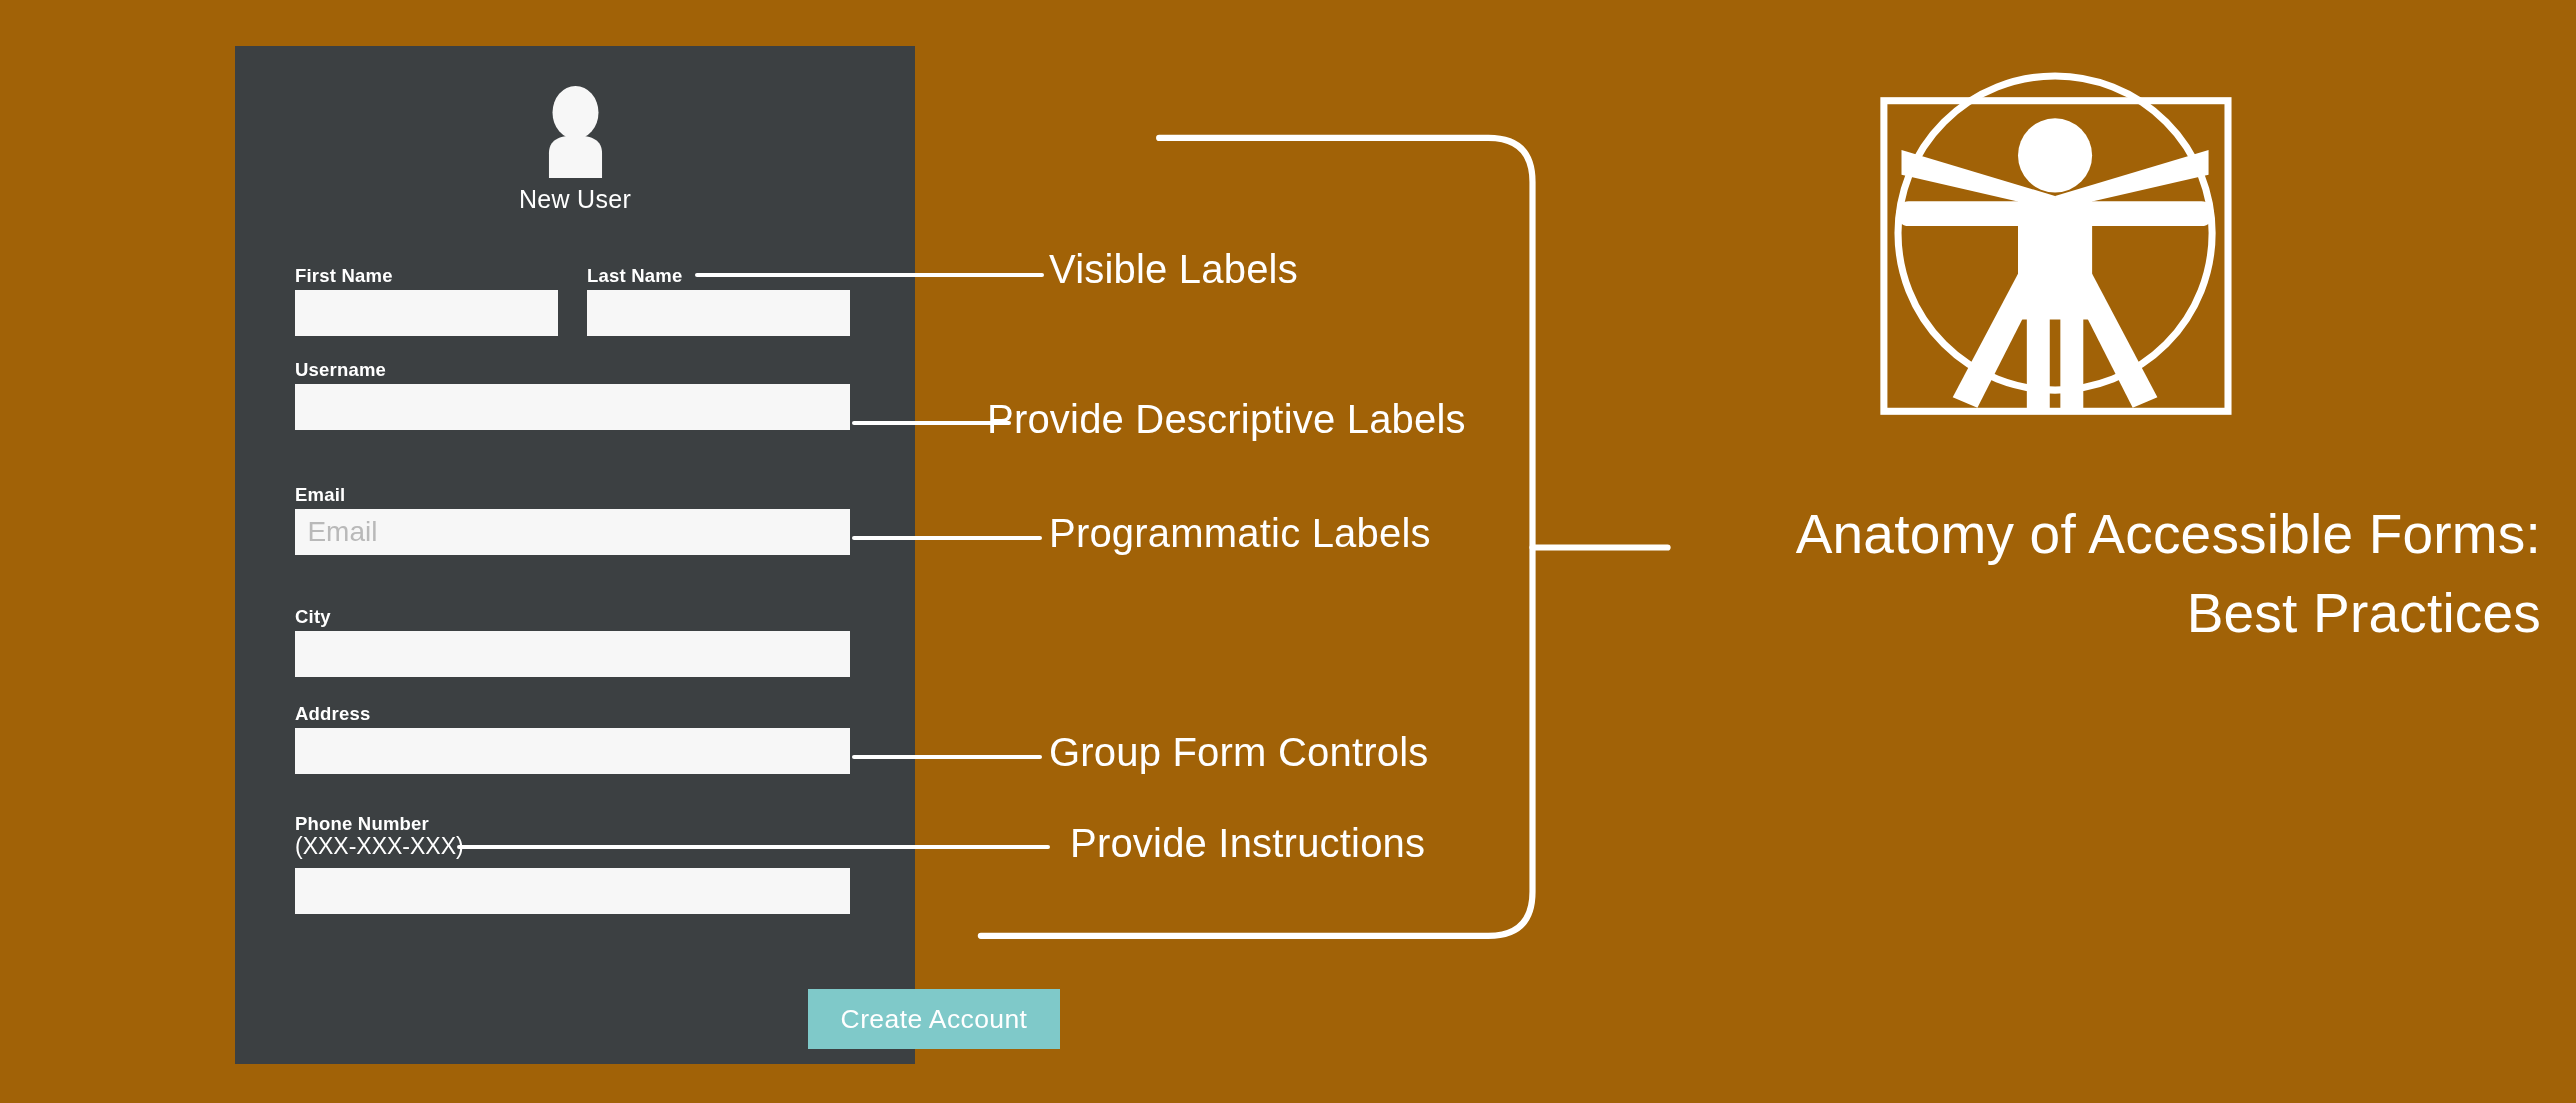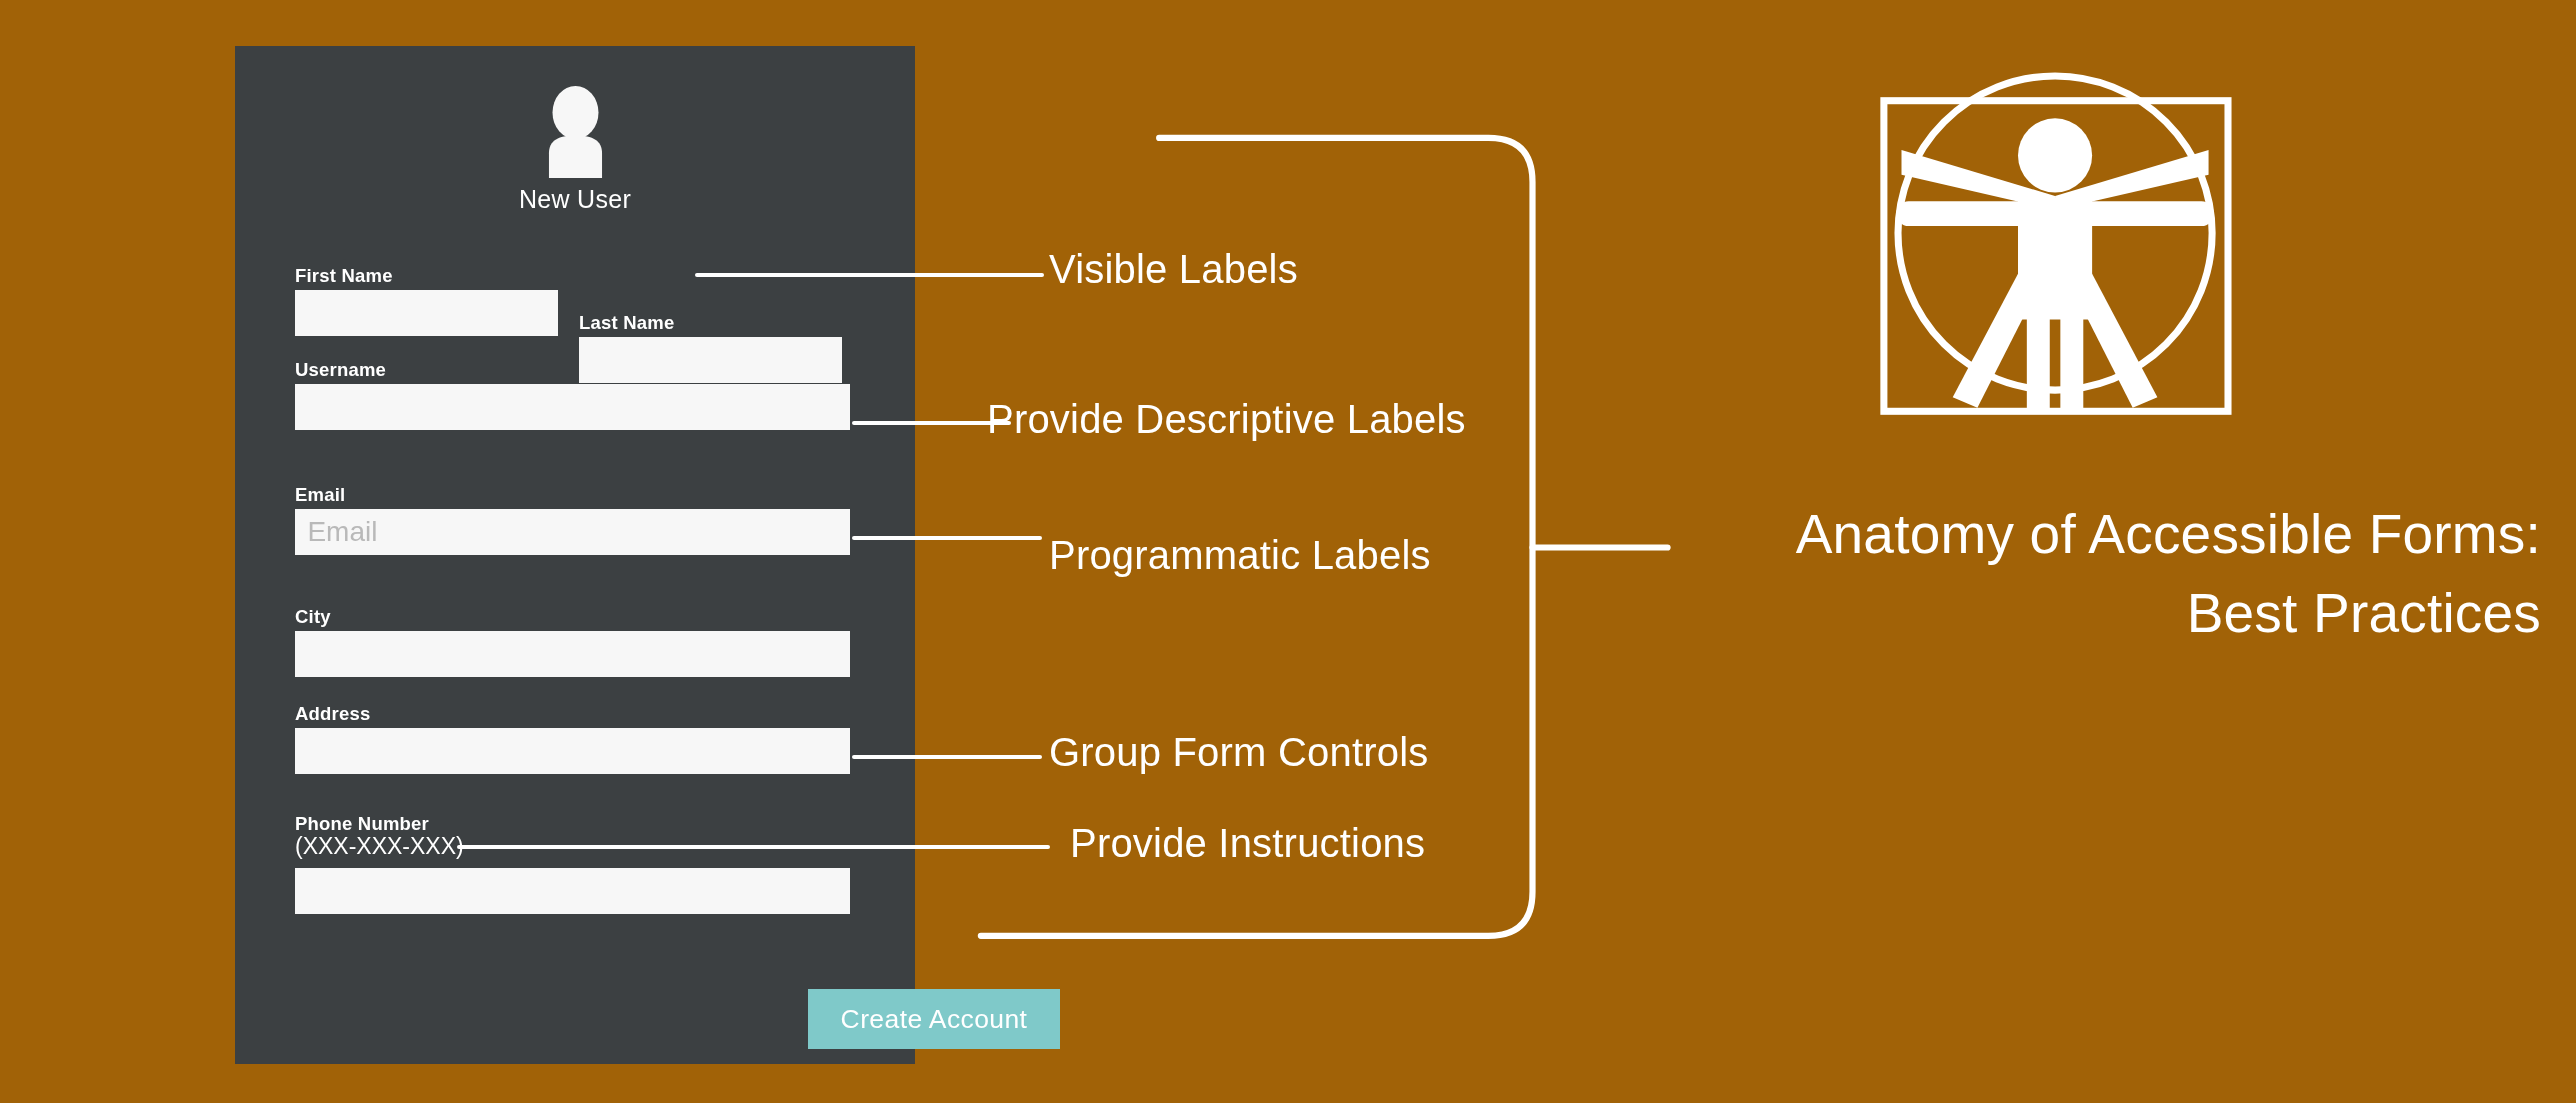--- a/index.html
+++ b/index.html
@@ -170,21 +170,21 @@
         <path d="M48 56 C 28 56, 18 62, 18 76 L18 104 L78 104 L78 76 C78 62, 68 56, 48 56 Z" fill="#f7f7f7"></path>
       </svg>
       <span id="avatar-caption">New User</span>
     </div>
 
     <div class="field" style="left:60px; top:219px;">
       <span class="field-label">First Name</span>
       <div class="field-input" style="width:263px; height:46px;"></div>
     </div>
 
-    <div class="field" style="left:344px; top:219px;margin-top:47px;">
+    <div class="field" style="left:352px; top:219px;">
       <span class="field-label">Last Name</span>
       <div class="field-input" style="width:263px; height:46px;"></div>
     </div>
 
     <div class="field" style="left:60px; top:313px;">
       <span class="field-label">Username</span>
       <div class="field-input" style="width:555px; height:46px;"></div>
     </div>
 
     <div class="field" style="left:60px; top:438px;">
@@ -214,21 +214,21 @@
   </div>
 
   <div class="connector" style="left:695px; top:273px;  width:349px;"></div>
   <div class="connector" style="left:852px; top:421px;  width:159px;"></div>
   <div class="connector" style="left:852px; top:536px;  width:190px;"></div>
   <div class="connector" style="left:852px; top:755px;  width:190px;"></div>
   <div class="connector" style="left:457px; top:845px;  width:593px;"></div>
 
   <div class="annotation" style="left:1049px; top:246px;">Visible Labels</div>
   <div class="annotation" style="left:987px; top:396px;">Provide Descriptive Labels</div>
-  <div class="annotation" style="left:1049px; top:510px;margin-top:22px;">Programmatic Labels</div>
+  <div class="annotation" style="left:1049px; top:510px;">Programmatic Labels</div>
   <div class="annotation" style="left:1049px; top:729px;">Group Form Controls</div>
   <div class="annotation" style="left:1070px; top:820px;">Provide Instructions</div>
 
   <svg id="bracket-svg" viewBox="0 0 830 980" aria-hidden="true">
     <path d="M 222 26 L 595 26 Q 645 26 645 76 L 645 880 Q 645 930 595 930 L 20 930" fill="none" stroke="#ffffff" stroke-width="7" stroke-linecap="round"></path>
     <line x1="645" y1="490" x2="798" y2="490" stroke="#ffffff" stroke-width="7" stroke-linecap="round"></line>
   </svg>
 
   <svg id="vitruvian-icon" viewBox="0 0 425 425" aria-hidden="true">
     <circle cx="212" cy="212" r="178" fill="none" stroke="#ffffff" stroke-width="8"></circle>

